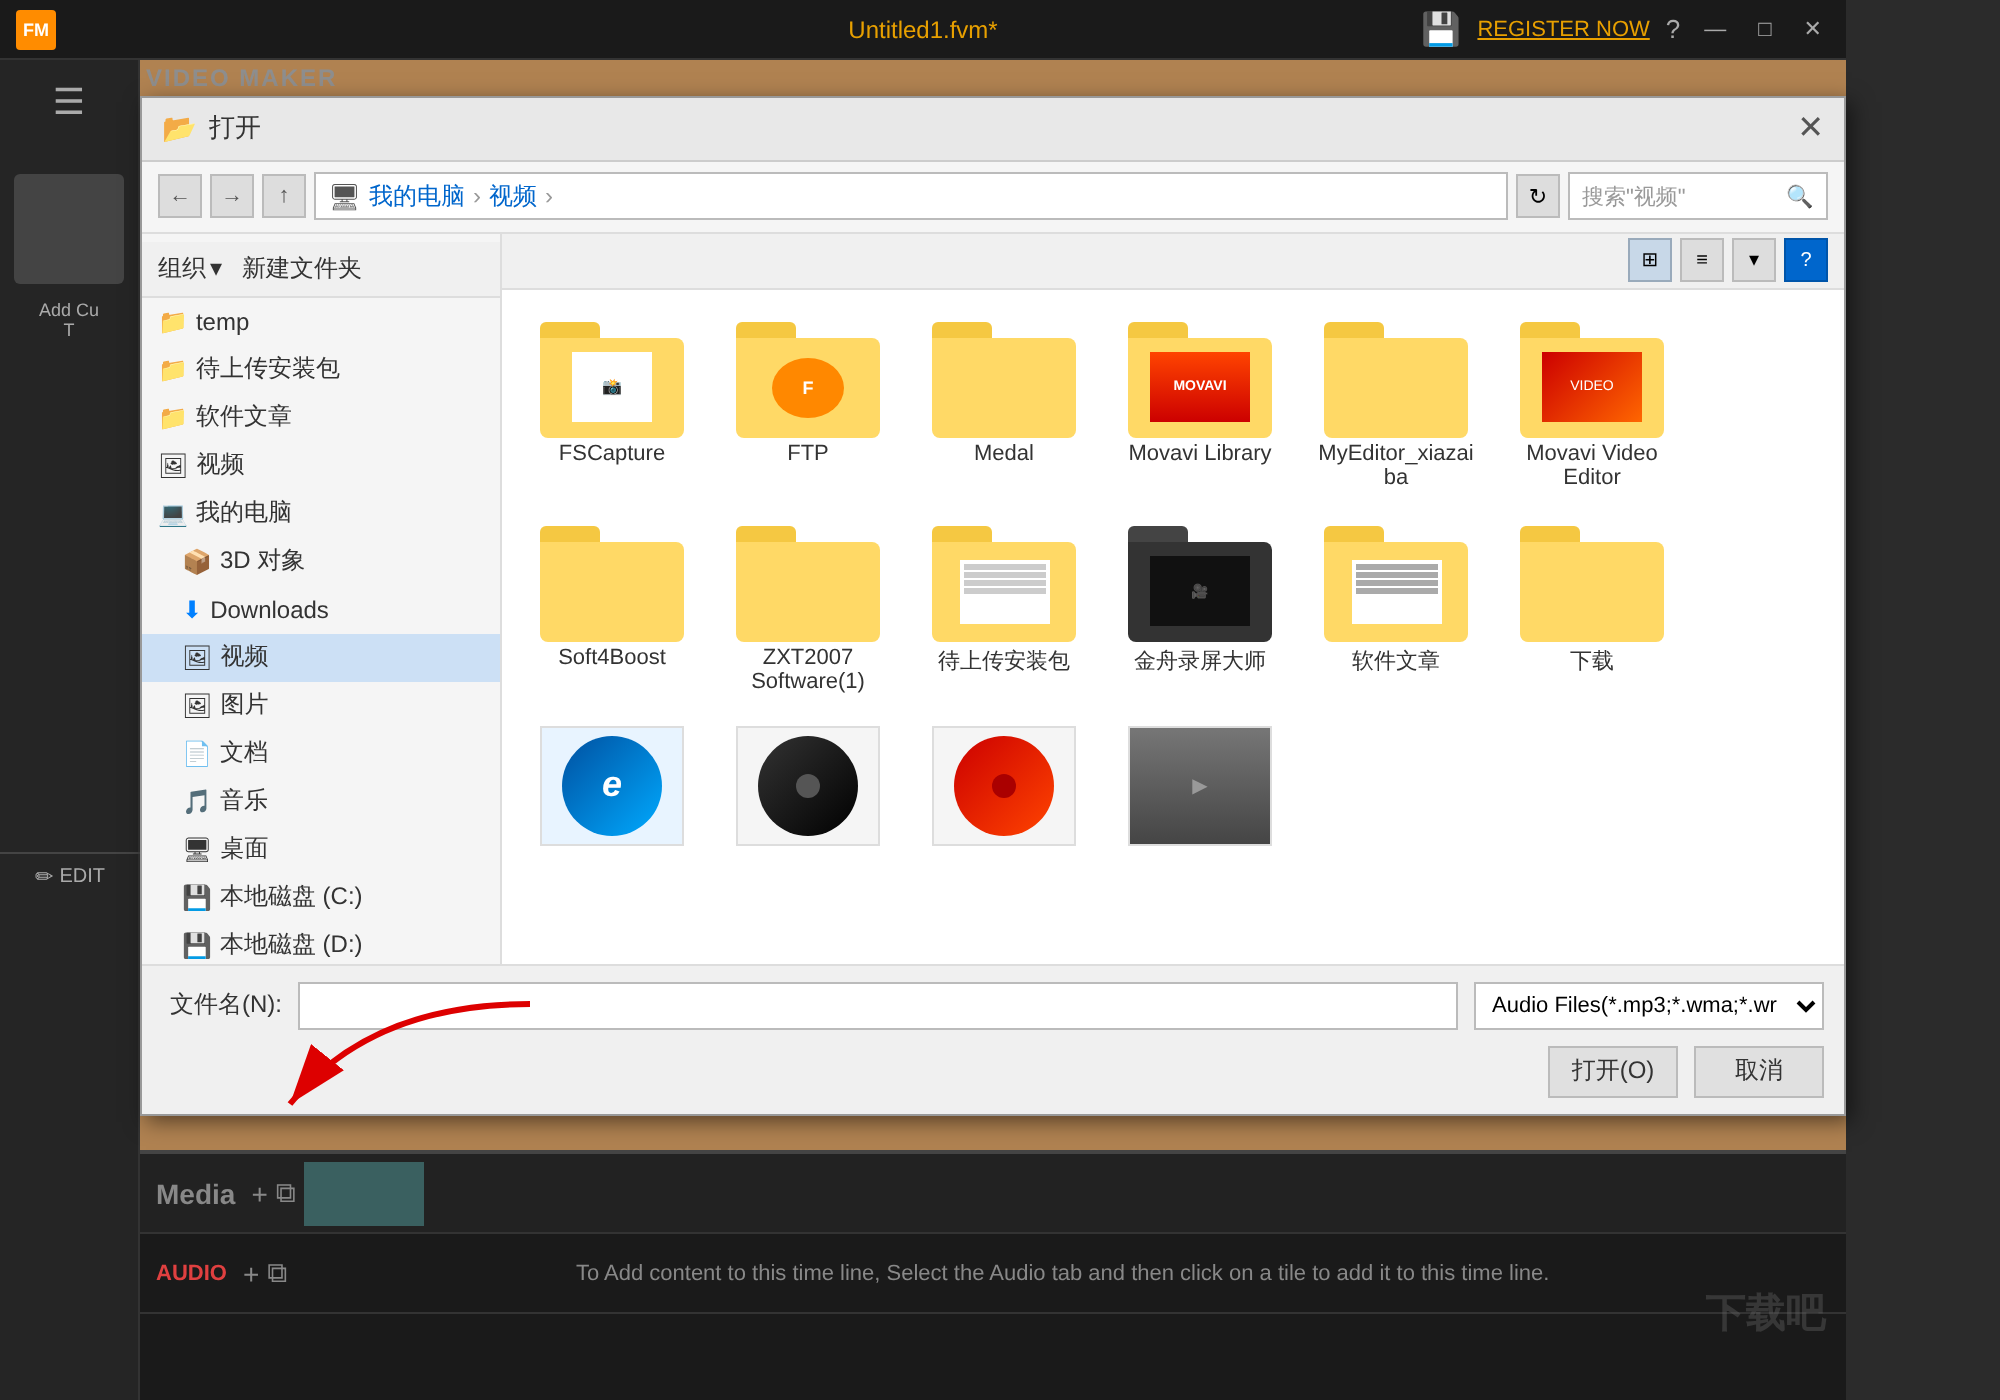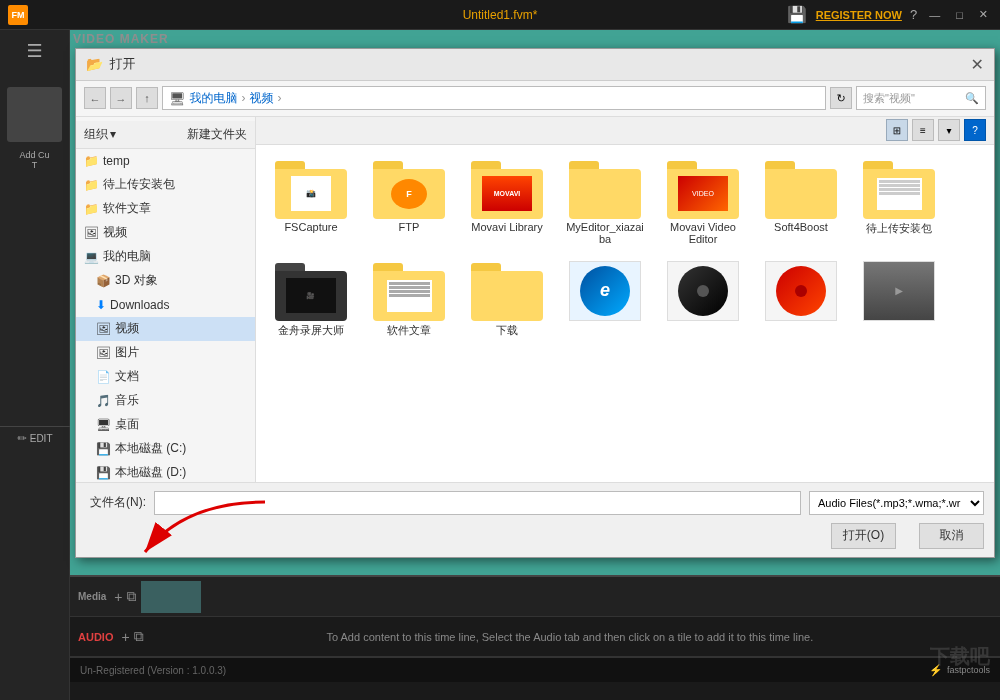--- a/index.html
+++ b/index.html
@@ -1,43 +1,43 @@
 <!DOCTYPE html>
 <html><head>
   <meta charset="utf-8">
   <style>
     * { margin: 0; padding: 0; box-sizing: border-box; }
     body { width: 1000px; height: 700px; overflow: hidden; font-family: 'Segoe UI', sans-serif; font-size: 12px; background: #2b2b2b; color: #ccc; position: relative; }
 
     
-    .app-bg { width: 1000px; height: 700px; background: #5eead4; position: relative; }
+    .app-bg { width: 923px; height: 700px; background: #fdba74; position: relative; }
 
     
     .title-bar { height: 30px; background: #1a1a1a; display: flex; align-items: center; padding: 0 8px; border-bottom: 1px solid #333; }
     .app-logo { width: 20px; height: 20px; background: #ff8c00; display: flex; align-items: center; justify-content: center; font-size: 9px; font-weight: bold; color: white; margin-right: 6px; border-radius: 2px; flex-shrink: 0; }
     .app-title { color: #ccc; font-size: 12px; font-weight: bold; letter-spacing: 1px; flex: 1; margin-top: 48px; }
     .doc-title { color: #e8a000; font-size: 12px; position: absolute; left: 50%; transform: translateX(-50%); }
     .title-actions { display: flex; align-items: center; gap: 8px; margin-left: auto; }
     .save-icon { font-size: 16px; color: #aaa; cursor: pointer; }
-    .register-link { color: #e8a000; font-size: 11px; font-weight: bold; text-decoration: underline; cursor: pointer; }
+    .register-link { color: #e8a000; font-size: 11px; font-weight: normal; text-decoration: underline; cursor: pointer; }
     .help-btn { color: #aaa; font-size: 13px; cursor: pointer; }
     .win-btn { color: #aaa; font-size: 11px; cursor: pointer; padding: 0 4px; }
     .win-close { color: #aaa; font-size: 11px; cursor: pointer; padding: 0 4px; }
 
     
     .left-sidebar { position: absolute; left: 0; top: 30px; width: 70px; height: 670px; background: #252525; border-right: 1px solid #333; display: flex; flex-direction: column; align-items: center; padding-top: 10px; }
     .sidebar-menu-icon { color: #aaa; font-size: 18px; margin-bottom: 15px; cursor: pointer; }
     .sidebar-thumb { width: 55px; height: 55px; background: #444; margin-top: 10px; border-radius: 3px; }
     .sidebar-add-btn { margin-top: 8px; color: #aaa; font-size: 10px; text-align: center; cursor: pointer; }
     .edit-label { position: absolute; bottom: 250px; left: 0; width: 70px; color: #aaa; font-size: 10px; text-align: center; padding: 5px 0; border-top: 1px solid #444; display: flex; align-items: center; justify-content: center; gap: 3px; }
 
     
     .timeline-area { position: absolute; bottom: 0; left: 70px; right: 0; height: 125px; background: #1a1a1a; border-top: 2px solid #444; }
     .media-row { height: 40px; background: #222; border-bottom: 1px solid #333; display: flex; align-items: center; padding: 0 8px; }
-    .media-label { color: #888; font-size: 10px; font-weight: bold; margin-right: 8px; }
+    .media-label { color: #888; font-size: 14px; font-weight: bold; margin-right: 8px; }
     .add-icon { color: #888; font-size: 14px; cursor: pointer; margin-right: 4px; }
     .media-thumb { width: 60px; height: 32px; background: #3a6060; }
     .audio-row { height: 40px; background: #1a1a1a; border-bottom: 1px solid #333; display: flex; align-items: center; padding: 0 8px; }
     .audio-label { color: #e04040; font-size: 11px; font-weight: bold; margin-right: 8px; }
     .audio-hint { color: #888; font-size: 11px; flex: 1; text-align: center; }
     .status-bar { height: 25px; background: #111; display: flex; align-items: center; padding: 0 10px; justify-content: space-between; border-top: 1px solid #333; }
     .status-text { color: #666; font-size: 10px; }
     .brand-logo { display: flex; align-items: center; gap: 4px; }
     .brand-text { color: #888; font-size: 9px; }
 
@@ -82,21 +82,21 @@
     .folder-body { width: 72px; height: 50px; background: #ffd966; border-radius: 0 4px 4px 4px; position: absolute; bottom: 0; }
     .folder-tab { width: 30px; height: 12px; background: #ffd966; border-radius: 3px 3px 0 0; position: absolute; top: 2px; left: 0; }
     .file-label { font-size: 11px; color: #333; text-align: center; margin-top: 2px; word-break: break-word; max-width: 88px; }
 
     
     .dialog-bottom { height: 75px; background: #f0f0f0; border-top: 1px solid #ddd; padding: 8px 10px; }
     .filename-row { display: flex; align-items: center; gap: 8px; margin-bottom: 8px; }
     .filename-label { font-size: 12px; color: #333; width: 60px; text-align: right; }
     .filename-input { flex: 1; height: 24px; background: white; border: 1px solid #bbb; font-size: 12px; padding: 0 6px; }
     .filetype-select { width: 175px; height: 24px; background: white; border: 1px solid #bbb; font-size: 11px; padding: 0 4px; }
-    .dialog-buttons-row { display: flex; justify-content: flex-end; gap: 23px; }
+    .dialog-buttons-row { display: flex; justify-content: flex-end; gap: 8px; }
     .dialog-btn { height: 26px; min-width: 65px; background: #e0e0e0; border: 1px solid #bbb; cursor: pointer; font-size: 12px; color: #333; display: flex; align-items: center; justify-content: center; }
 
     
     .red-arrow-svg { position: absolute; bottom: 130px; left: 70px; pointer-events: none; z-index: 100; }
 
     
     .watermark { position: absolute; bottom: 30px; right: 10px; color: rgba(100,100,100,0.4); font-size: 20px; font-weight: bold; pointer-events: none; }
   </style>
 </head>
 <body>
@@ -153,21 +153,21 @@
         <div class="search-box">
           <span style="color:#999;">搜索"视频"</span>
           <span style="margin-left:auto;color:#999;">🔍</span>
         </div>
       </div>
 
       <div class="dialog-body">
 
         <div class="tree-panel">
 
-          <div style="height:28px; background:#f0f0f0; border-bottom:1px solid #ddd; display:flex; align-items:center; padding:0 8px; gap:10px;justify-content:space-between;">
+          <div style="height:28px; background:#f0f0f0; border-bottom:1px solid #ddd; display:flex; align-items:center; padding:0 8px; gap:10px;">
             <span class="organize-btn">
               <span>组织</span>
               <span>▾</span>
             </span>
             <span class="new-folder-btn">新建文件夹</span>
           </div>
 
           <div class="tree-item">
             <span style="font-size:12px;">📁</span>
             <span>temp</span>
@@ -251,20 +251,27 @@
             <div class="file-item">
               <div class="folder-icon">
                 <div class="folder-tab" style="background:#f5c842;"></div>
                 <div class="folder-body" style="background:#ffd966;display:flex;align-items:center;justify-content:center;">
                   <div style="width:36px;height:30px;background:#ff8800;border-radius:50%;display:flex;align-items:center;justify-content:center;font-size:9px;color:white;font-weight:bold;">F</div>
                 </div>
               </div>
               <span class="file-label">FTP</span>
             </div>
 
+            <div class="file-item">
+              <div class="folder-icon">
+                <div class="folder-tab" style="background:#f5c842;"></div>
+                <div class="folder-body" style="background:#ffd966;"></div>
+              </div>
+              <span class="file-label">Medal</span>
+            </div>
 
             <div class="file-item">
               <div class="folder-icon">
                 <div class="folder-tab" style="background:#f5c842;"></div>
                 <div class="folder-body" style="background:#ffd966;display:flex;align-items:center;justify-content:center;">
                   <div style="width:50px;height:35px;background:linear-gradient(to bottom,#ff4400,#cc0000);display:flex;align-items:center;justify-content:center;font-size:7px;color:white;font-weight:bold;">MOVAVI</div>
                 </div>
               </div>
               <span class="file-label">Movavi Library</span>
             </div>
@@ -288,20 +295,27 @@
             </div>
 
             <div class="file-item">
               <div class="folder-icon">
                 <div class="folder-tab" style="background:#f5c842;"></div>
                 <div class="folder-body" style="background:#ffd966;"></div>
               </div>
               <span class="file-label">Soft4Boost</span>
             </div>
 
+            <div class="file-item">
+              <div class="folder-icon">
+                <div class="folder-tab" style="background:#f5c842;"></div>
+                <div class="folder-body" style="background:#ffd966;"></div>
+              </div>
+              <span class="file-label">ZXT2007 Software(1)</span>
+            </div>
 
 
             <div class="file-item">
               <div class="folder-icon">
                 <div class="folder-tab" style="background:#f5c842;"></div>
                 <div class="folder-body" style="background:#ffd966;display:flex;align-items:center;justify-content:center;">
                   <div style="width:45px;height:32px;background:white;display:flex;flex-direction:column;gap:1px;padding:2px;">
                     <div style="height:3px;background:#ccc;"></div>
                     <div style="height:3px;background:#ccc;"></div>
                     <div style="height:3px;background:#ccc;"></div>
@@ -407,27 +421,20 @@
       <div class="media-thumb"></div>
     </div>
 
     <div class="audio-row">
       <span class="audio-label">AUDIO</span>
       <span class="add-icon">+</span>
       <span class="add-icon">⧉</span>
       <span class="audio-hint">To Add content to this time line, Select the Audio tab and then click on a tile to add it to this time line.</span>
     </div>
 
-    <div class="status-bar">
-      <span class="status-text">Un-Registered (Version : 1.0.0.3)</span>
-      <div class="brand-logo">
-        <span style="font-size:11px;">⚡</span>
-        <span class="brand-text">fastpctools</span>
-      </div>
-    </div>
   </div>
 
   <svg class="red-arrow-svg" width="250" height="80" style="position:absolute;bottom:128px;left:65px;pointer-events:none;z-index:200;">
     <defs>
       <marker id="arrowhead" markerWidth="10" markerHeight="7" refX="10" refY="3.5" orient="auto">
         <polygon points="0 0, 10 3.5, 0 7" fill="#dd0000"></polygon>
       </marker>
     </defs>
     <path d="M 200,10 Q 120,10 80,60" stroke="#dd0000" stroke-width="3" fill="none" marker-end="url(#arrowhead)"></path>
   </svg>

